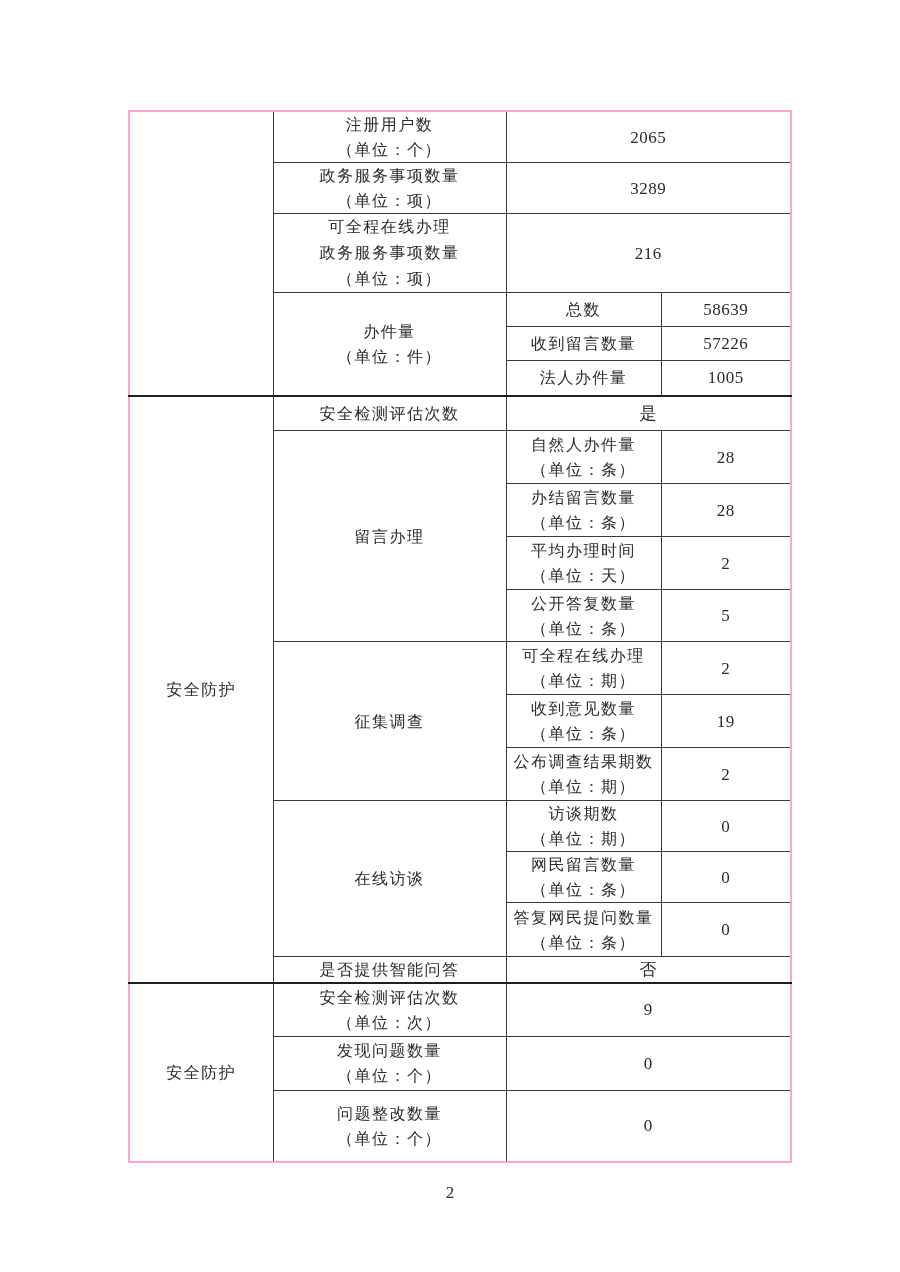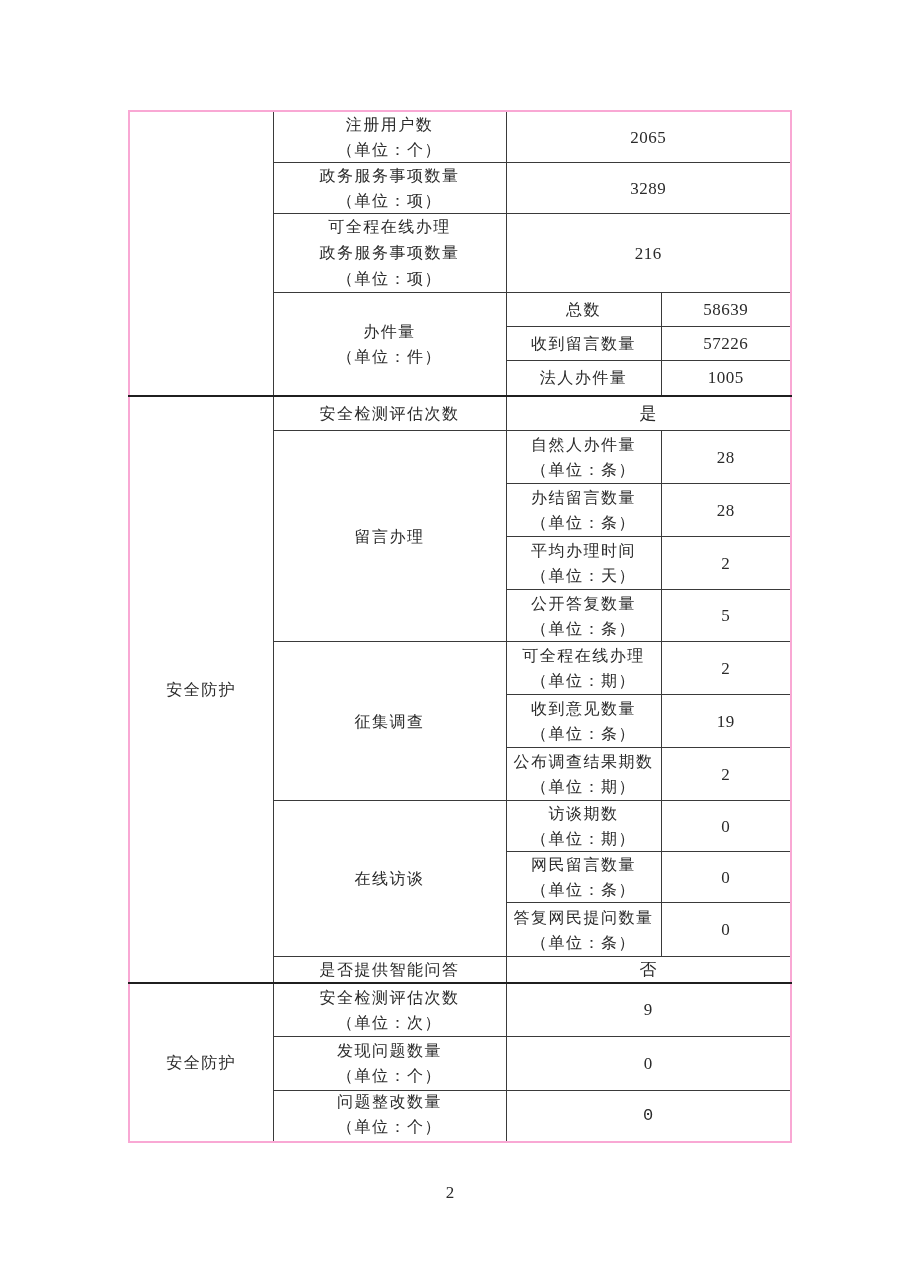--- a/index.html
+++ b/index.html
@@ -172,21 +172,21 @@
       </td>
       <td class="val" colspan="2">9</td>
     </tr>
     <tr style="height:54px;">
       <td>
         <div>发现问题数量</div>
         <div>（单位：个）</div>
       </td>
       <td class="val" colspan="2">0</td>
     </tr>
-    <tr style="height:52px;font-family:Liberation Mono, monospace;">
+    <tr style="height:72px;">
       <td>
         <div>问题整改数量</div>
         <div>（单位：个）</div>
       </td>
       <td class="val" colspan="2">0</td>
     </tr>
   </tbody>
 </table>
 
 <div class="page-number">2</div>

